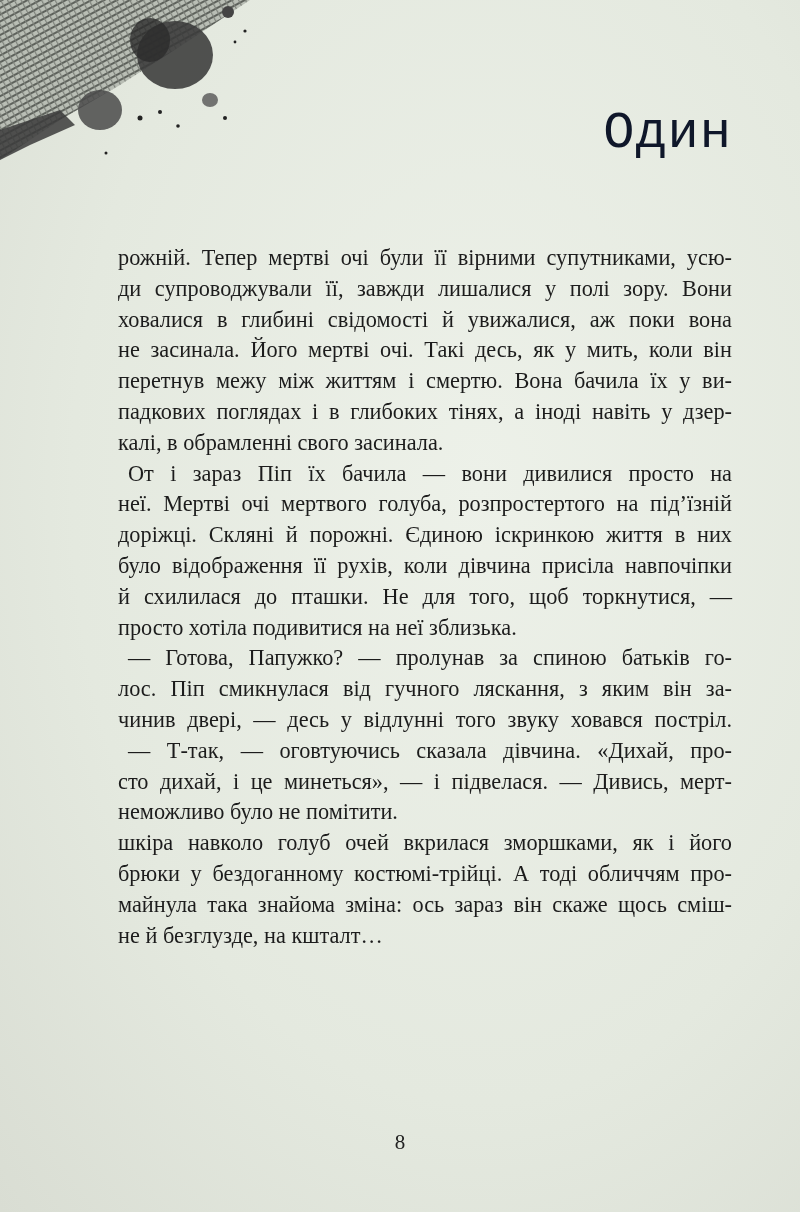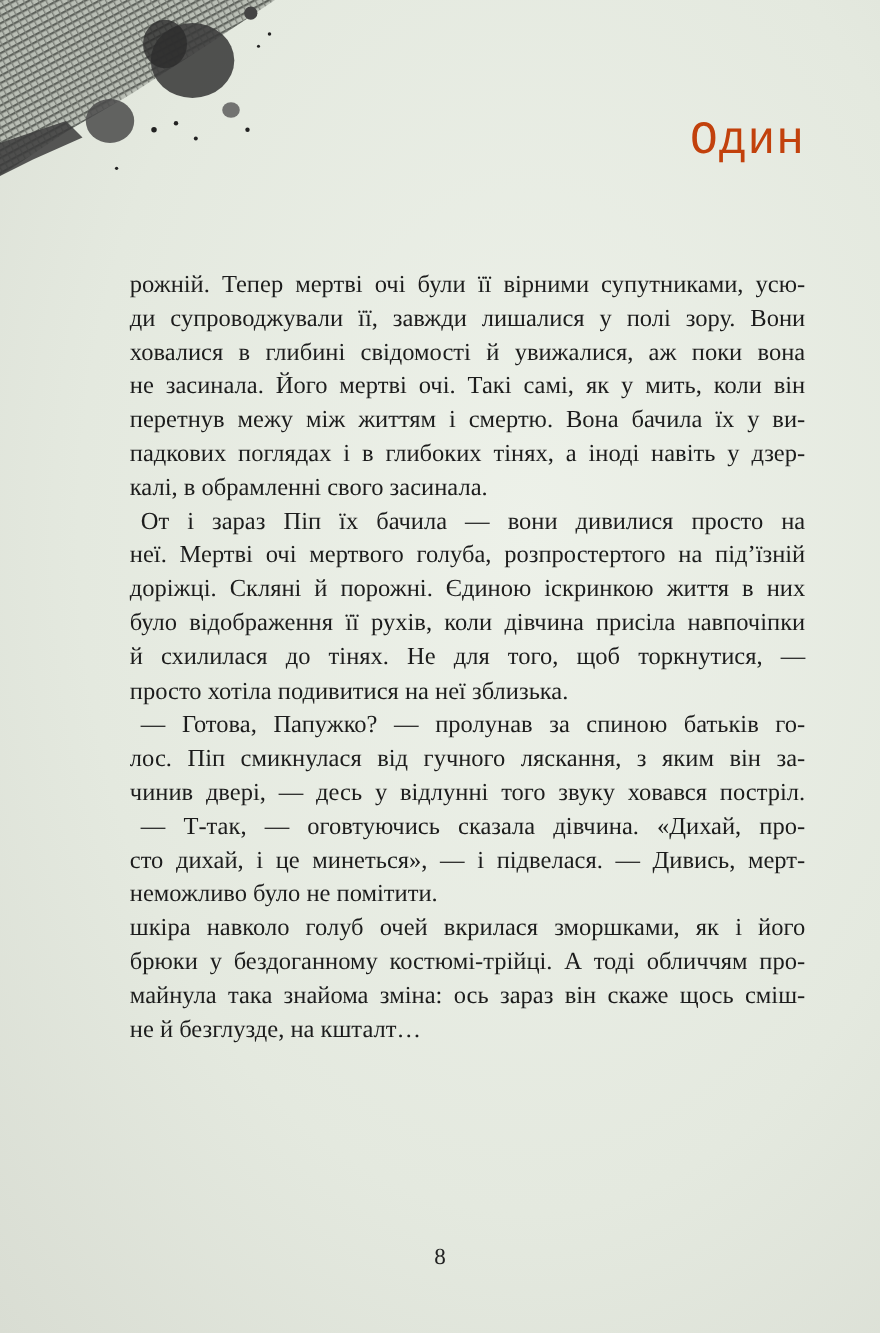--- a/index.html
+++ b/index.html
@@ -11,21 +11,21 @@
       color: #1c1c1c;
     }
     .page-bg {
       position: absolute; inset: 0;
       background: radial-gradient(ellipse at 60% 40%, #edf1e9 0%, #e4e9df 60%, #d9ddd3 100%);
     }
     .splatter { position: absolute; left: 0; top: 0; width: 260px; height: 180px; }
     .chapter-title {
       position: absolute; right: 68px; top: 104px;
       font-family: "Liberation Mono", "DejaVu Sans Mono", monospace;
-      font-size: 42px; letter-spacing: 1px; color: #c2410c;
+      font-size: 52px; letter-spacing: 1px; color: #0f172a;
       margin: 0; font-weight: normal;
     }
     .body-text {
       position: absolute; left: 118px; top: 243px; width: 614px;
       font-size: 22.3px; line-height: 30.8px;
     }
     .line {
       display: block; white-space: nowrap;
       text-align: justify; text-align-last: justify;
       height: 30.8px;
@@ -66,31 +66,31 @@
   <circle cx="235" cy="42" r="1.4" fill="#222"></circle>
 </svg>
 
 <h1 class="chapter-title">Один</h1>
 
 <div class="body-text">
   <div>
     <span class="line">рожній. Тепер мертві очі були її вірними супутниками, усю-</span>
     <span class="line">ди супроводжували її, завжди лишалися у полі зору. Вони</span>
     <span class="line">ховалися в глибині свідомості й увижалися, аж поки вона</span>
-    <span class="line">не засинала. Його мертві очі. Такі самі, як у мить, коли він</span>
+    <span class="line">не засинала. Його мертві очі. Такі десь, як у мить, коли він</span>
     <span class="line">перетнув межу між життям і смертю. Вона бачила їх у ви-</span>
     <span class="line">падкових поглядах і в глибоких тінях, а іноді навіть у дзер-</span>
     <span class="line last">калі, в обрамленні свого засинала.</span>
   </div>
   <div>
     <span class="line indent">От і зараз Піп їх бачила — вони дивилися просто на</span>
     <span class="line">неї. Мертві очі мертвого голуба, розпростертого на під’їзній</span>
     <span class="line">доріжці. Скляні й порожні. Єдиною іскринкою життя в них</span>
     <span class="line">було відображення її рухів, коли дівчина присіла навпочіпки</span>
-    <span class="line">й схилилася до тінях. Не для того, щоб торкнутися, —</span>
+    <span class="line">й схилилася до пташки. Не для того, щоб торкнутися, —</span>
     <span class="line last">просто хотіла подивитися на неї зблизька.</span>
   </div>
   <div>
     <span class="line indent">— Готова, Папужко? — пролунав за спиною батьків го-</span>
     <span class="line">лос. Піп смикнулася від гучного ляскання, з яким він за-</span>
     <span class="line">чинив двері, — десь у відлунні того звуку ховався постріл.</span>
   </div>
   <div>
     <span class="line indent">— Т-так, — оговтуючись сказала дівчина. «Дихай, про-</span>
     <span class="line">сто дихай, і це минеться», — і підвелася. — Дивись, мерт-</span>

